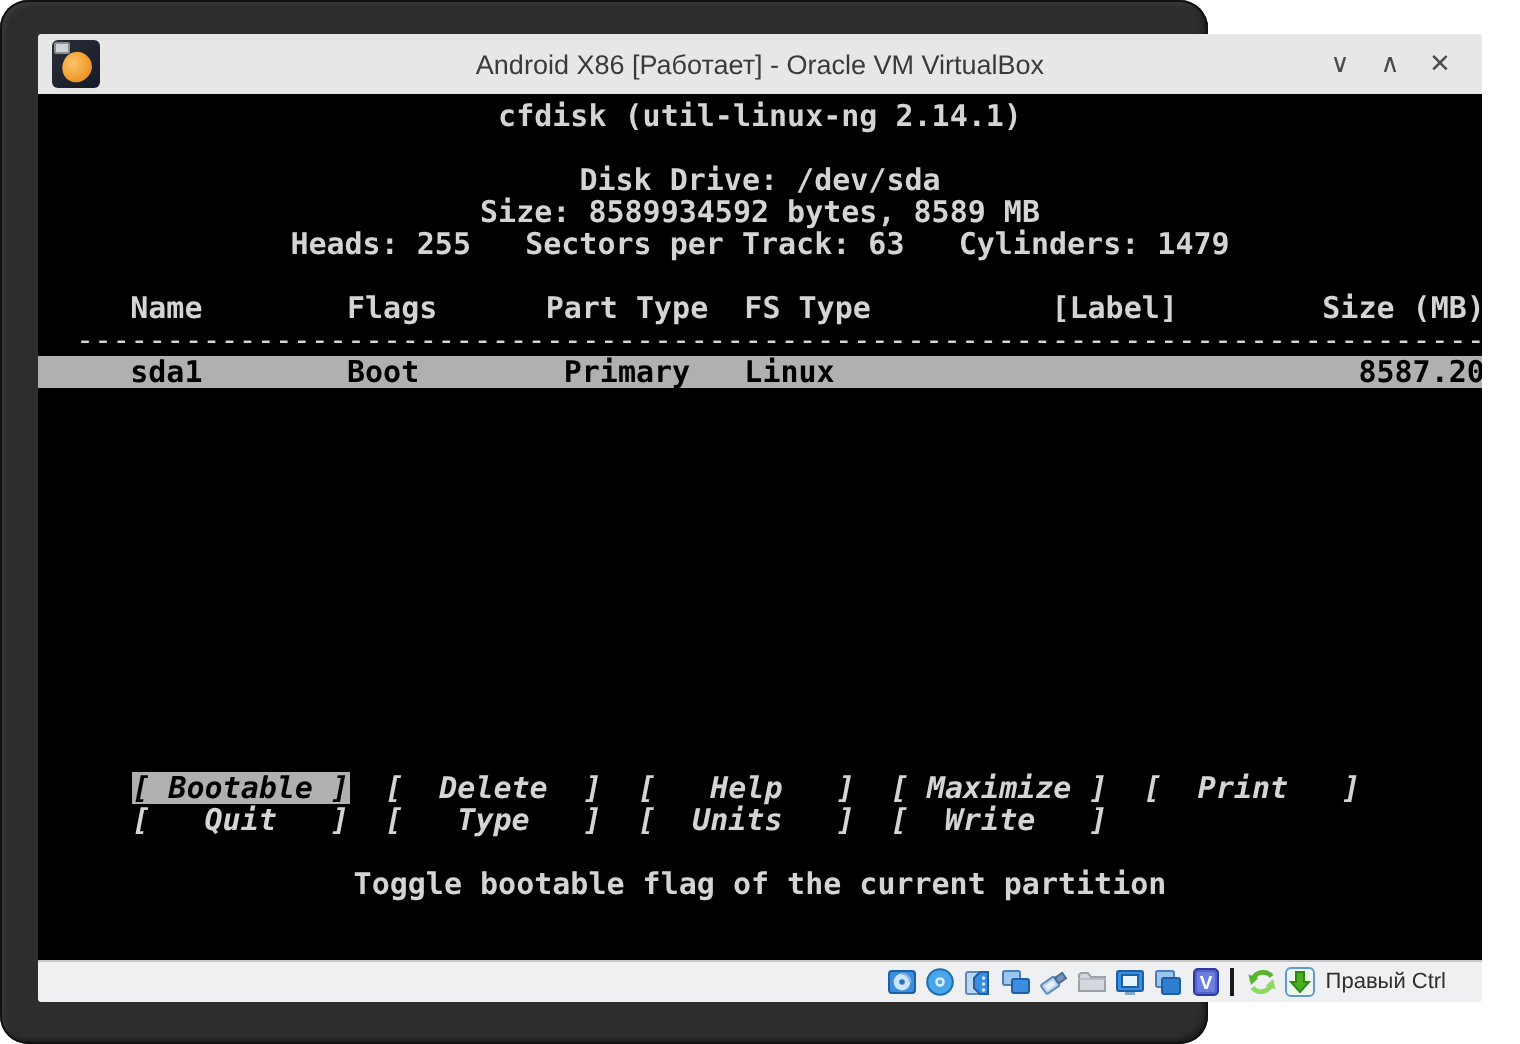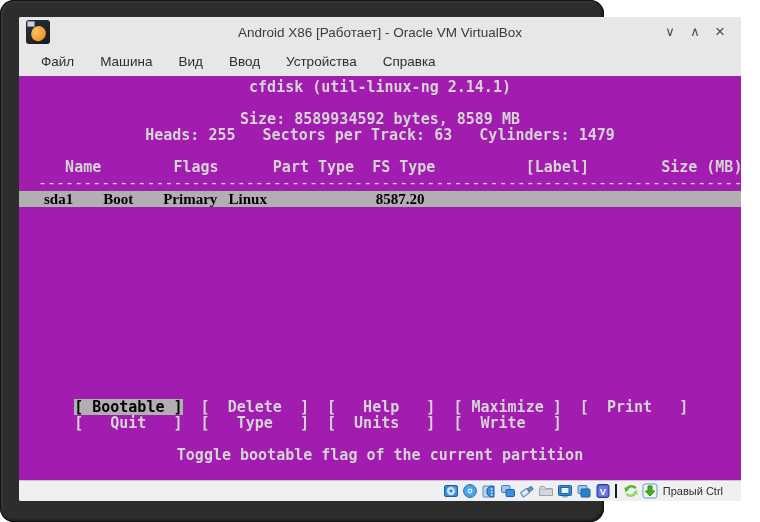--- a/index.html
+++ b/index.html
@@ -57,30 +57,30 @@
     height:29px; flex:0 0 29px; background:#e7e7e7;
     display:flex; align-items:center; padding-left:12px;
   }
   .menu-item {
     font-size:13.5px; color:#2e2e2e; padding:5px 10px; margin-right:6px;
     border-radius:2px;
   }
 
   
   .terminal {
-    flex:1 1 auto; background:#a21caf;
+    flex:1 1 auto; background:#000000;
     font-family:"DejaVu Sans Mono", monospace;
     font-size:15px; line-height:16px; color:#d4d4d4;
     padding-top:3px; overflow:hidden;
   }
   .term-line { height:16px; white-space:pre; padding-left:10px; }
   .term-line.center { text-align:center; padding-left:0; }
-  .term-line.hl-row { background:#b0b0b0; color:#000; font-weight:bold;font-family:Liberation Serif, serif; }
+  .term-line.hl-row { background:#b0b0b0; color:#000; font-weight:bold; }
   .term-line.bold { font-weight:bold; }
-  .term-line.menu-row { padding-left:10px; }
+  .term-line.menu-row { padding-left:2px;font-style:italic; }
   .menu-indent { display:inline-block; width:5ch; }
   .term-btn { display:inline-block; margin-right:2ch; }
   .term-btn:last-child { margin-right:0; }
   .term-btn.selected { background:#b0b0b0; color:#000; }
 
   
   .statusbar {
     height:21px; flex:0 0 21px; background:#eff0f1; border-top:1px solid #c6c6c6;
     display:flex; align-items:center; justify-content:flex-end;
     padding-right:18px;
@@ -101,32 +101,25 @@
         <div class="mini-screen"></div>
       </div>
       <div class="title-text">Android X86 [Работает] - Oracle VM VirtualBox</div>
       <div class="win-controls">
         <div class="win-btn">∨</div>
         <div class="win-btn">∧</div>
         <div class="win-btn close">×</div>
       </div>
     </div>
 
-    <div class="menubar">
-      <div class="menu-item">Файл</div>
-      <div class="menu-item">Машина</div>
-      <div class="menu-item">Вид</div>
-      <div class="menu-item">Ввод</div>
-      <div class="menu-item">Устройства</div>
-      <div class="menu-item">Справка</div>
-    </div>
 
     <div class="terminal">
       <div class="term-line center bold">cfdisk (util-linux-ng 2.14.1)</div>
       <div class="term-line"></div>
+      <div class="term-line center bold">Disk Drive: /dev/sda</div>
       <div class="term-line center bold">Size: 8589934592 bytes, 8589 MB</div>
       <div class="term-line center bold">Heads: 255   Sectors per Track: 63   Cylinders: 1479</div>
       <div class="term-line"></div>
       <div class="term-line bold">    Name        Flags      Part Type  FS Type          [Label]        Size (MB)</div>
       <div class="term-line"> ------------------------------------------------------------------------------</div>
       <div class="term-line hl-row">    sda1        Boot        Primary   Linux                             8587.20</div>
       <div class="term-line"></div>
       <div class="term-line"></div>
       <div class="term-line"></div>
       <div class="term-line"></div>

